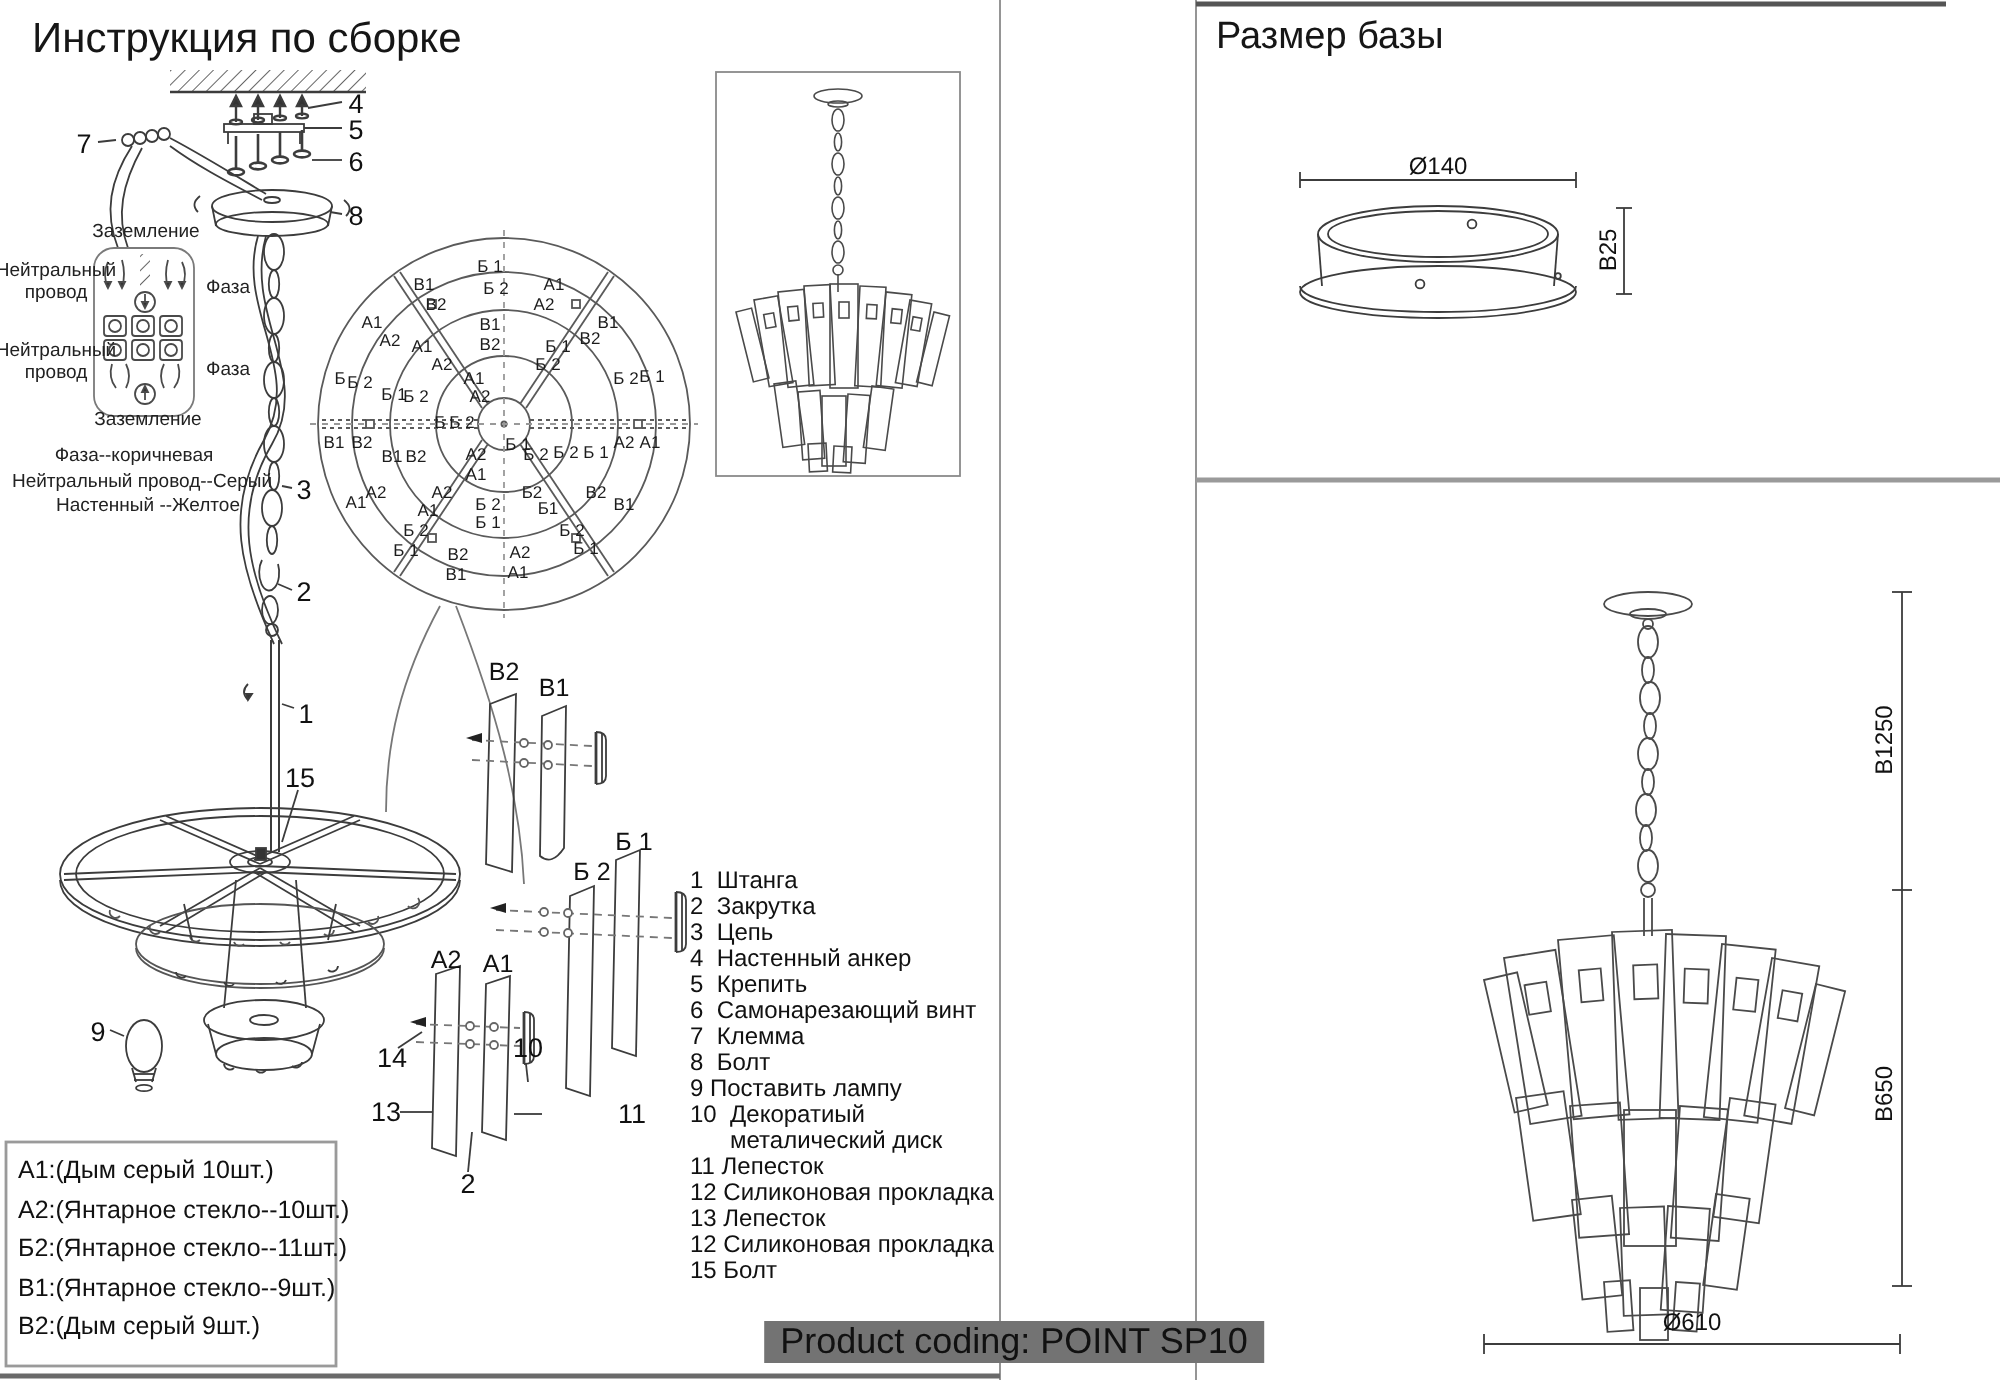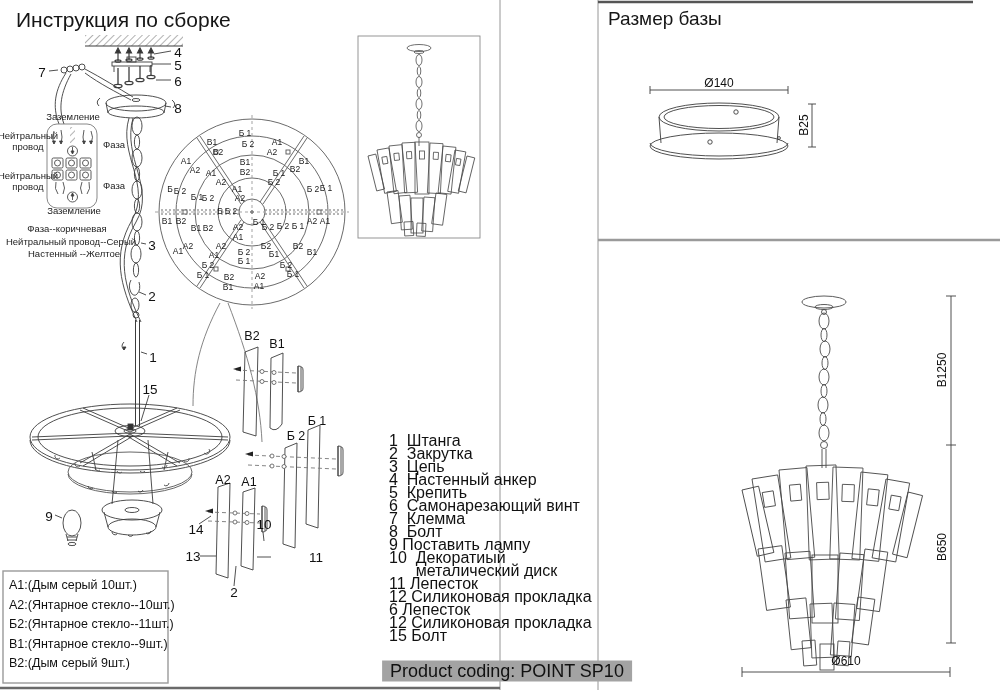--- a/index.html
+++ b/index.html
@@ -9,26 +9,26 @@
   .abs{position:absolute;white-space:nowrap;}
   .ctr{transform:translate(-50%,-50%);}
   .rot{transform:translate(-50%,-50%) rotate(-90deg);}
   .h1{font-size:21px;color:#161616;}
   .h2{font-size:19px;color:#161616;}
   .clabel{position:absolute;font-size:8.5px;color:#1c1c1c;transform:translate(-50%,-50%);white-space:nowrap;}
   .callout{position:absolute;font-size:13.5px;color:#111;transform:translate(-50%,-50%);white-space:nowrap;}
   .plabel{position:absolute;font-size:12.5px;color:#111;transform:translate(-50%,-50%);white-space:nowrap;}
   .note{position:absolute;font-size:9.5px;color:#222;transform:translate(-50%,-50%);white-space:nowrap;}
   .wlabel{font-size:9.5px;color:#222;}
-  .parts{line-height:13px;font-size:16px;margin-left:44px;}
+  .parts{line-height:13px;font-size:12px;}
   .parts span{display:block;white-space:pre;}
   .glass{line-height:19.5px;font-size:12.5px;}
   .glass span{display:block;white-space:nowrap;}
   .dim{font-size:12px;color:#111;}
-  .coding{font-size:18px;background:#a3a3a3;padding:0 8px;color:#111;}
+  .coding{font-size:18px;background:#737373;padding:0 8px;color:#111;}
   .wrapc{width:70px;text-align:center;white-space:normal;line-height:11px;}
 </style>
 </head>
 <body>
 
 <div id="stage">
 
   <svg id="art" width="1000" height="690" viewBox="0 0 1000 690" fill="none" stroke="#3c3c3c" stroke-width="0.9">
     <defs>
       <pattern id="h" width="5" height="5" patternUnits="userSpaceOnUse" patternTransform="rotate(45)">
@@ -627,21 +627,21 @@
       <span>4  Настенный анкер</span>
       <span>5  Крепить</span>
       <span>6  Самонарезающий винт</span>
       <span>7  Клемма</span>
       <span>8  Болт</span>
       <span>9 Поставить лампу</span>
       <span>10  Декоратиый</span>
       <span>      металический диск</span>
       <span>11 Лепесток</span>
       <span>12 Силиконовая прокладка</span>
-      <span>6 Лепесток</span>
+      <span>13 Лепесток</span>
       <span>12 Силиконовая прокладка</span>
       <span>15 Болт</span>
     </div>
 
   <div class="abs glass" style="left:9px;top:576px;">
 
   <span>A1:(Дым серый 10шт.)</span>
       <span>A2:(Янтарное стекло--10шт.)</span>
       <span>Б2:(Янтарное стекло--11шт.)</span>
       <span>В1:(Янтарное стекло--9шт.)</span>

